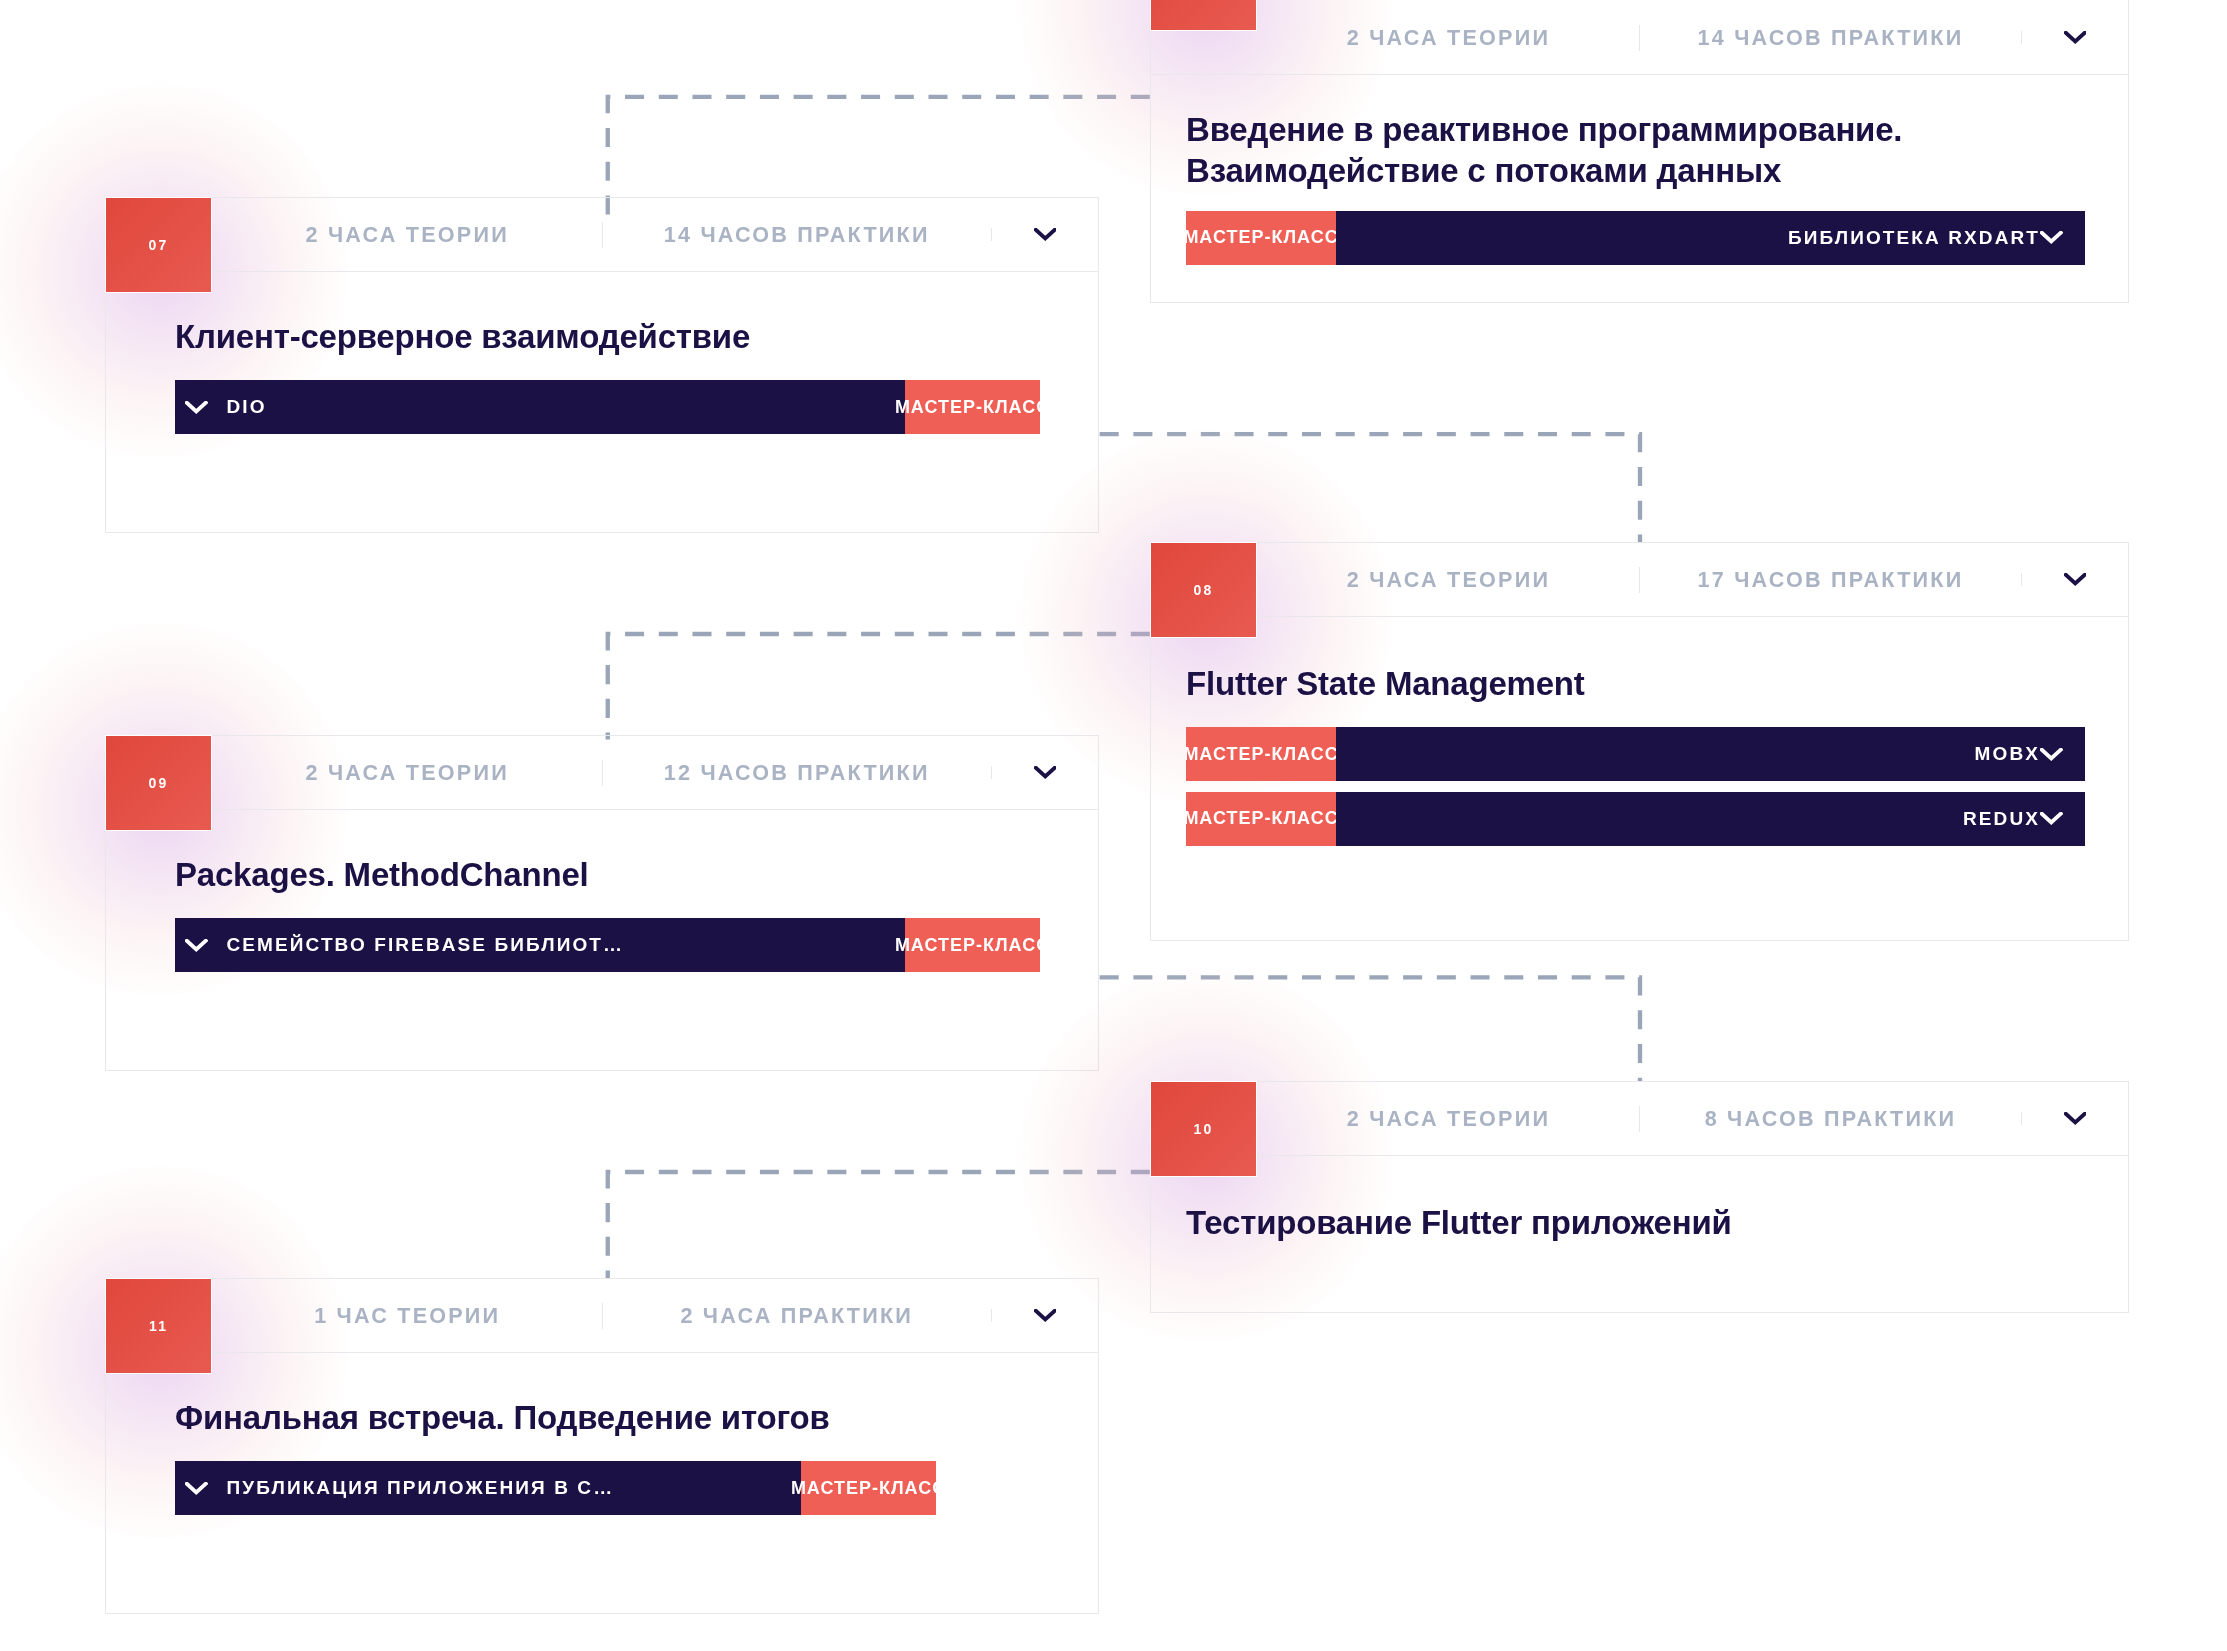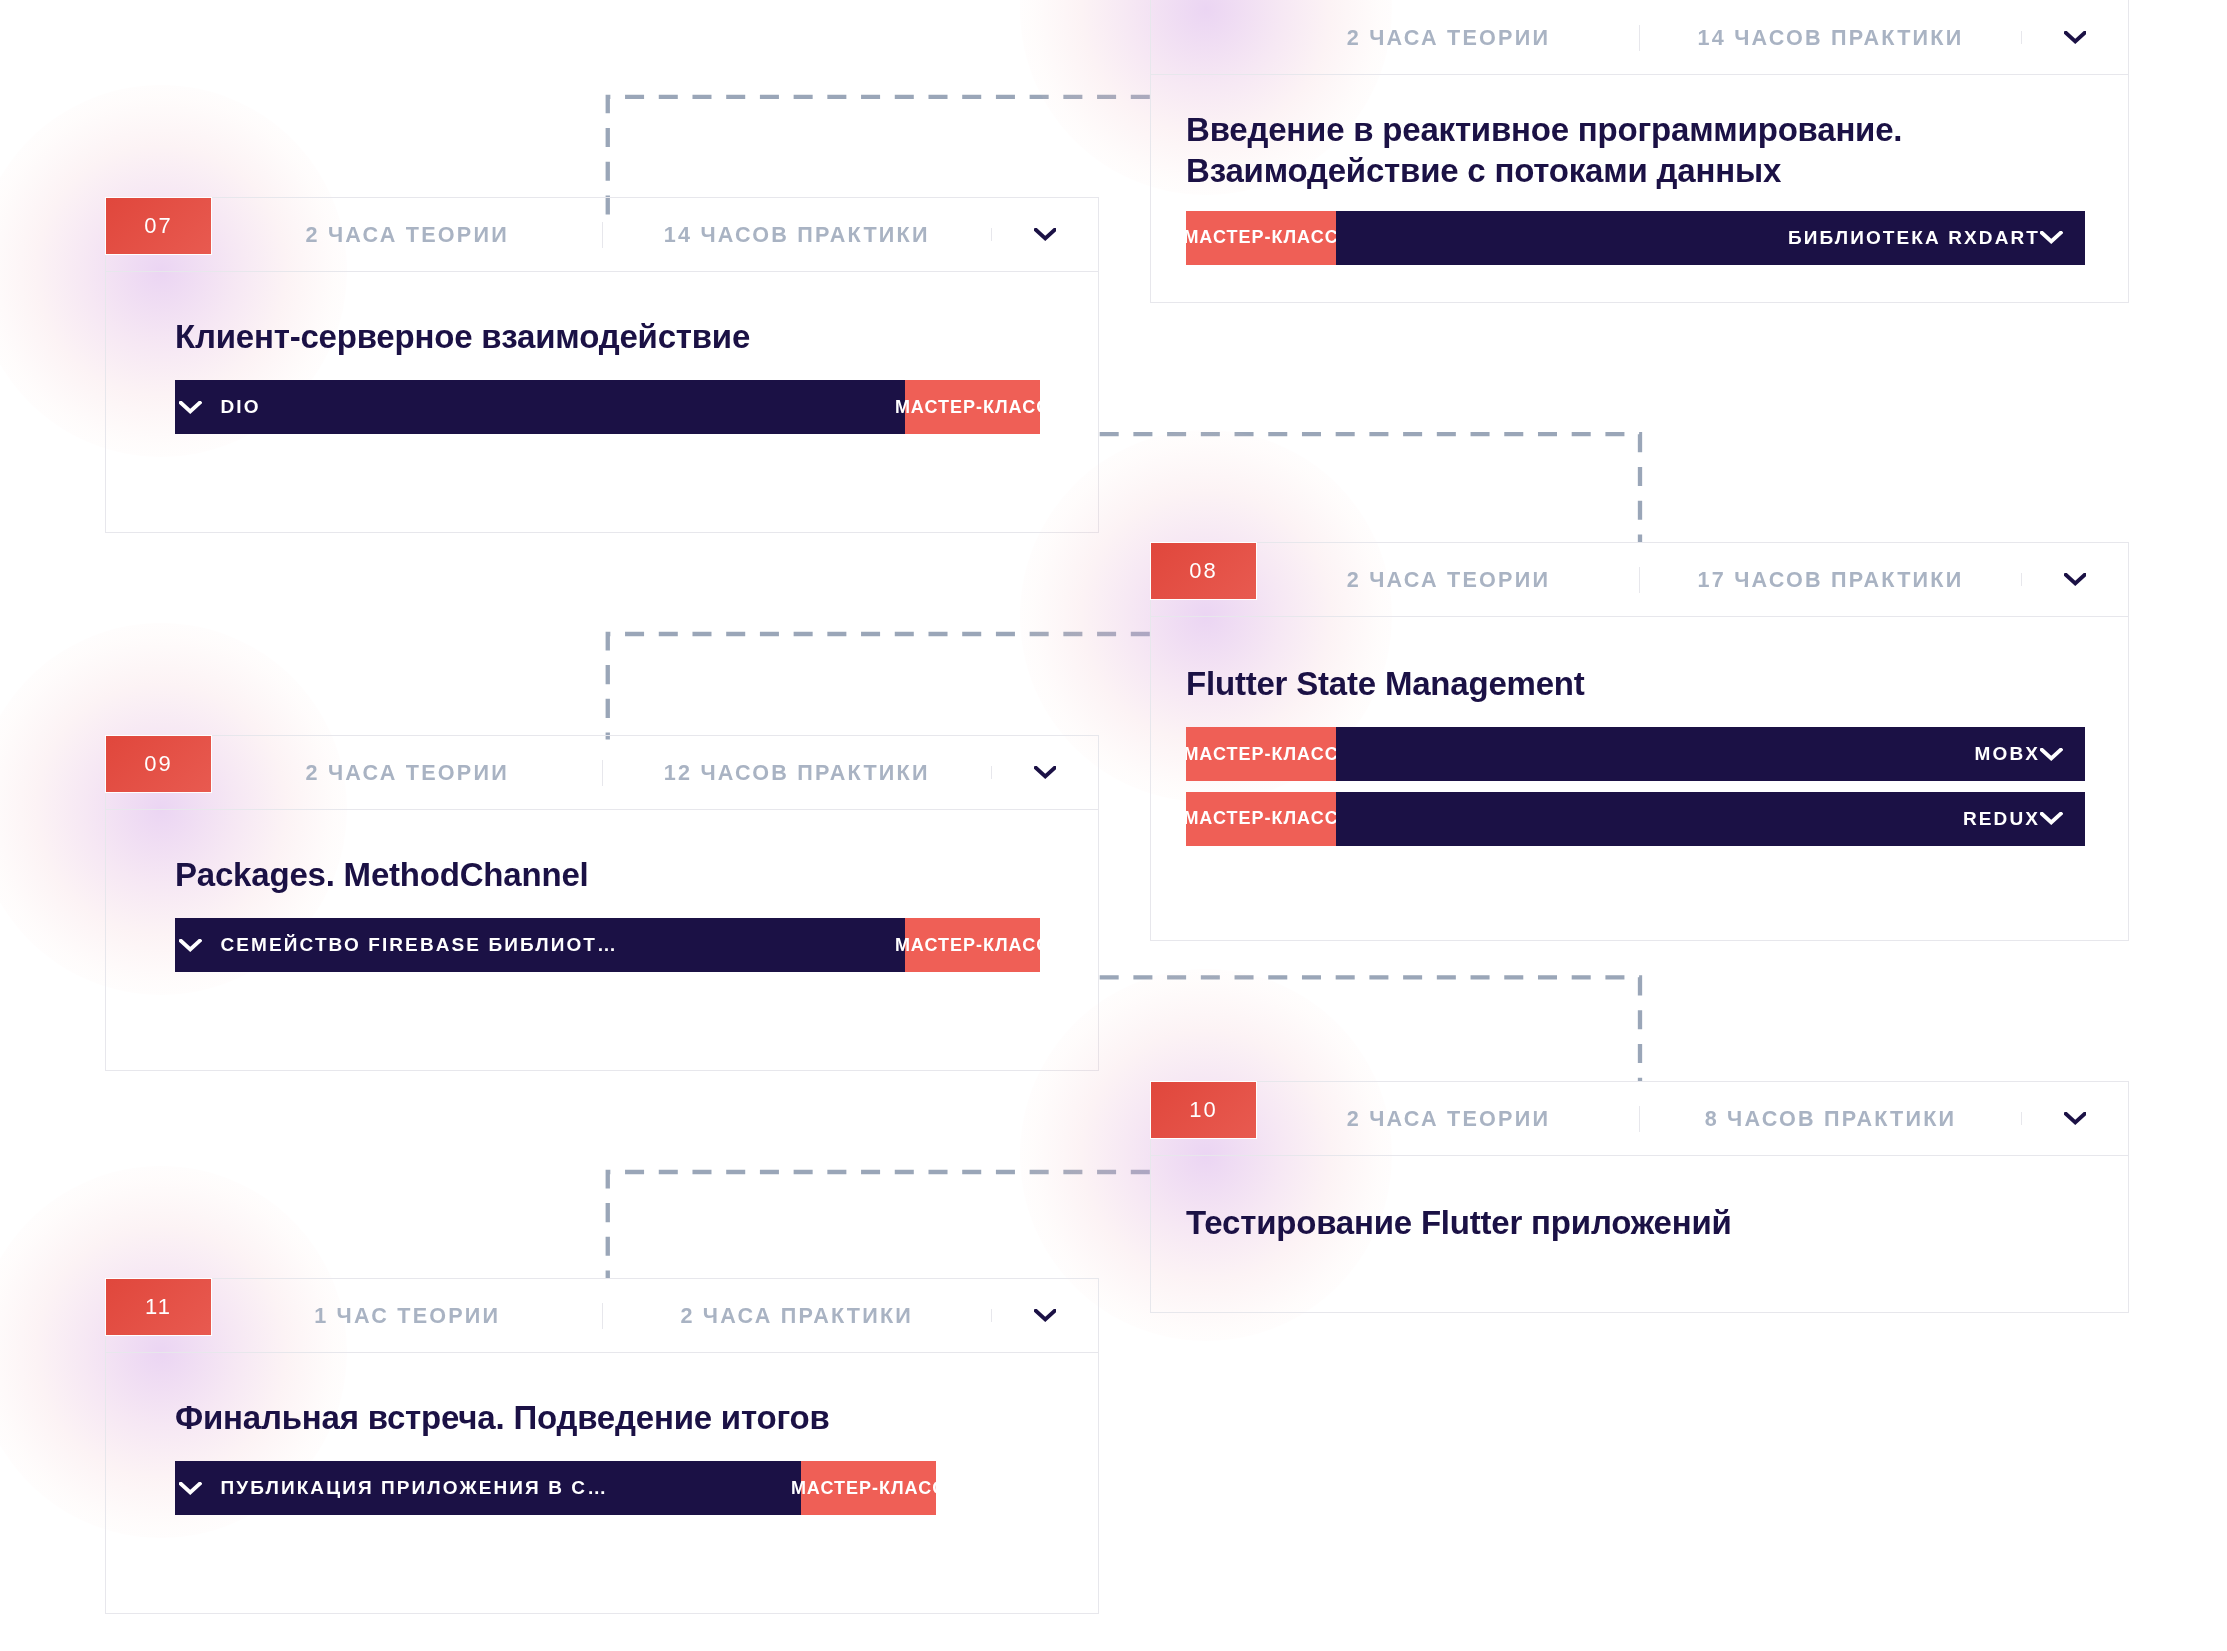--- a/index.html
+++ b/index.html
@@ -66,27 +66,27 @@
     align-items: center;
     height: 74px;
     border-bottom: 0.9px solid #e7e7ec;
     box-sizing: border-box;
   }
   .badge {
     position: absolute;
     left: -0.9px;
     top: -0.9px;
     width: 107px;
-    height: 58px;
+    height: 96px;
     background: linear-gradient(135deg, #e0473c 0%, #e85a50 100%);
     border: 0.9px solid #ffffff;
     box-sizing: border-box;
     color: #ffffff;
-    font-size: 22px;
-    font-weight: 400;
+    font-size: 14px;
+    font-weight: 700;
     letter-spacing: 2.2px;
     display: flex;
     align-items: center;
     justify-content: center;
     z-index: 4;
     font-family: "Liberation Sans", sans-serif;
   }
   .head-spacer { width: 107px; flex: none; }
   .head-cell {
     flex: 1 1 0;
@@ -165,21 +165,21 @@
     justify-content: center;
     font-size: 18px;
     font-weight: 700;
     letter-spacing: 1px;
     text-transform: uppercase;
     white-space: nowrap;
     padding: 0 19px;
     box-sizing: border-box;
   }
   
-  .pill.left-style .pill-main { padding-left: 4px; }
+  .pill.left-style .pill-main { padding-left: 10px; }
   .pill.left-style .pill-chev { margin-right: 19px; }
   .pill.left-style .pill-tag { width: 135px; padding: 0; }
 
   
   .pill.right-style .pill-tag { width: 150px; padding: 0; order: -1; }
   .pill.right-style .pill-main { padding: 0 22.5px 0 22.5px; justify-content: flex-end; }
 
   .pill-label { overflow: hidden; text-overflow: ellipsis; }
   .pill-chev { flex: none; display: flex; align-items: center; }
 </style>

